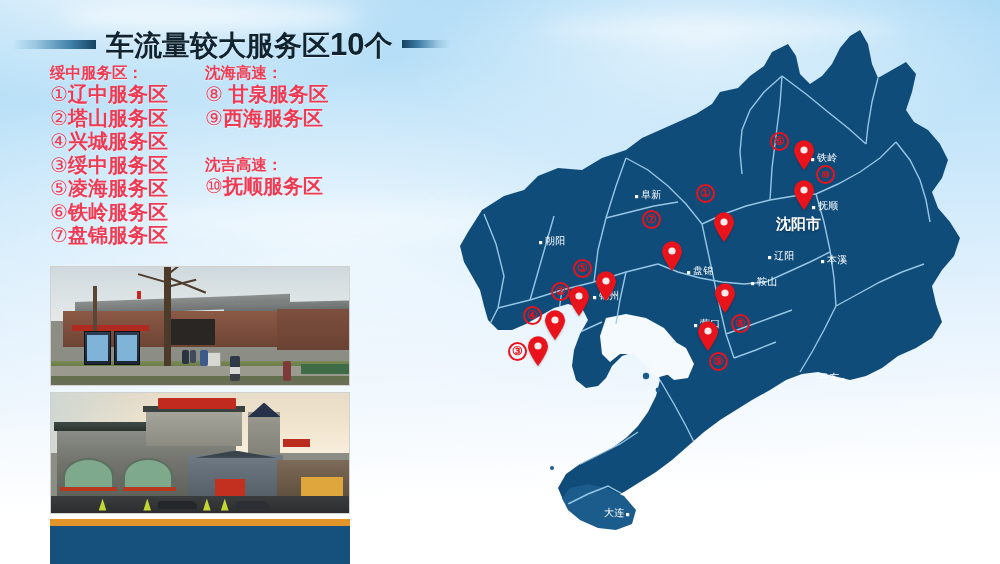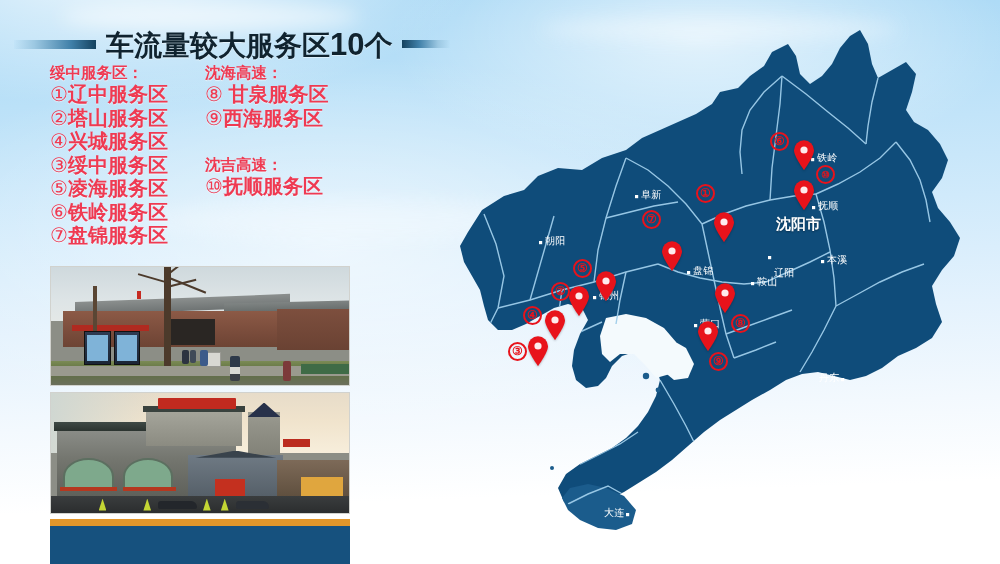--- a/index.html
+++ b/index.html
@@ -386,21 +386,21 @@
         <rect x="119" y="223" width="3.2" height="3.2"></rect>
         <rect x="215" y="177" width="3.2" height="3.2"></rect>
         <rect x="421" y="360" width="3.2" height="3.2"></rect>
         <rect x="206" y="495" width="3.2" height="3.2"></rect>
       </g>
     </svg>
 
     <div class="city" style="left:397px;top:135px;">铁岭</div>
     <div class="city" style="left:398px;top:183px;">抚顺</div>
     <div class="city" style="left:407px;top:237px;">本溪</div>
-    <div class="city" style="left:354px;top:233px;margin-top:17px;">辽阳</div>
+    <div class="city" style="left:354px;top:233px;">辽阳</div>
     <div class="city" style="left:337px;top:259px;">鞍山</div>
     <div class="city" style="left:280px;top:301px;">营口</div>
     <div class="city" style="left:273px;top:248px;">盘锦</div>
     <div class="city" style="left:179px;top:273px;">锦州</div>
     <div class="city" style="left:125px;top:218px;">朝阳</div>
     <div class="city" style="left:221px;top:172px;">阜新</div>
     <div class="city" style="left:399px;top:355px;">丹东</div>
     <div class="city" style="left:184px;top:490px;">大连</div>
 
     <div class="capital" style="left:356px;top:197px;">沈阳市</div>

